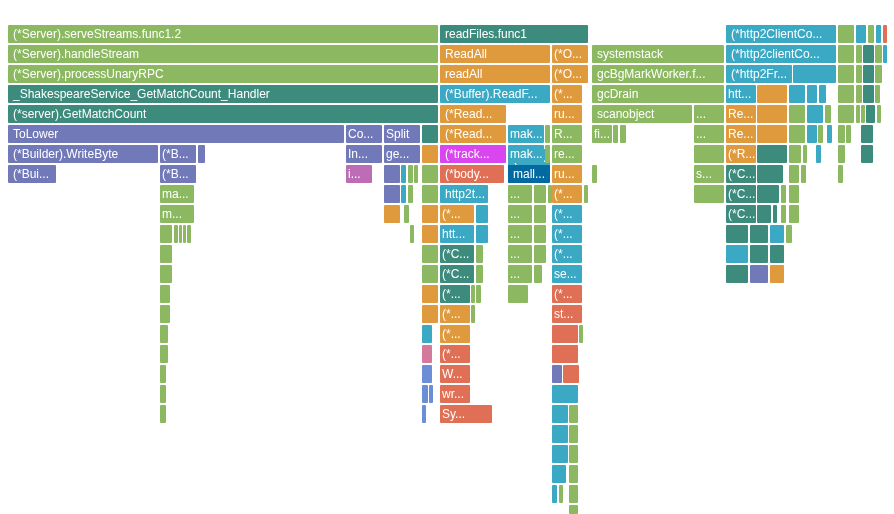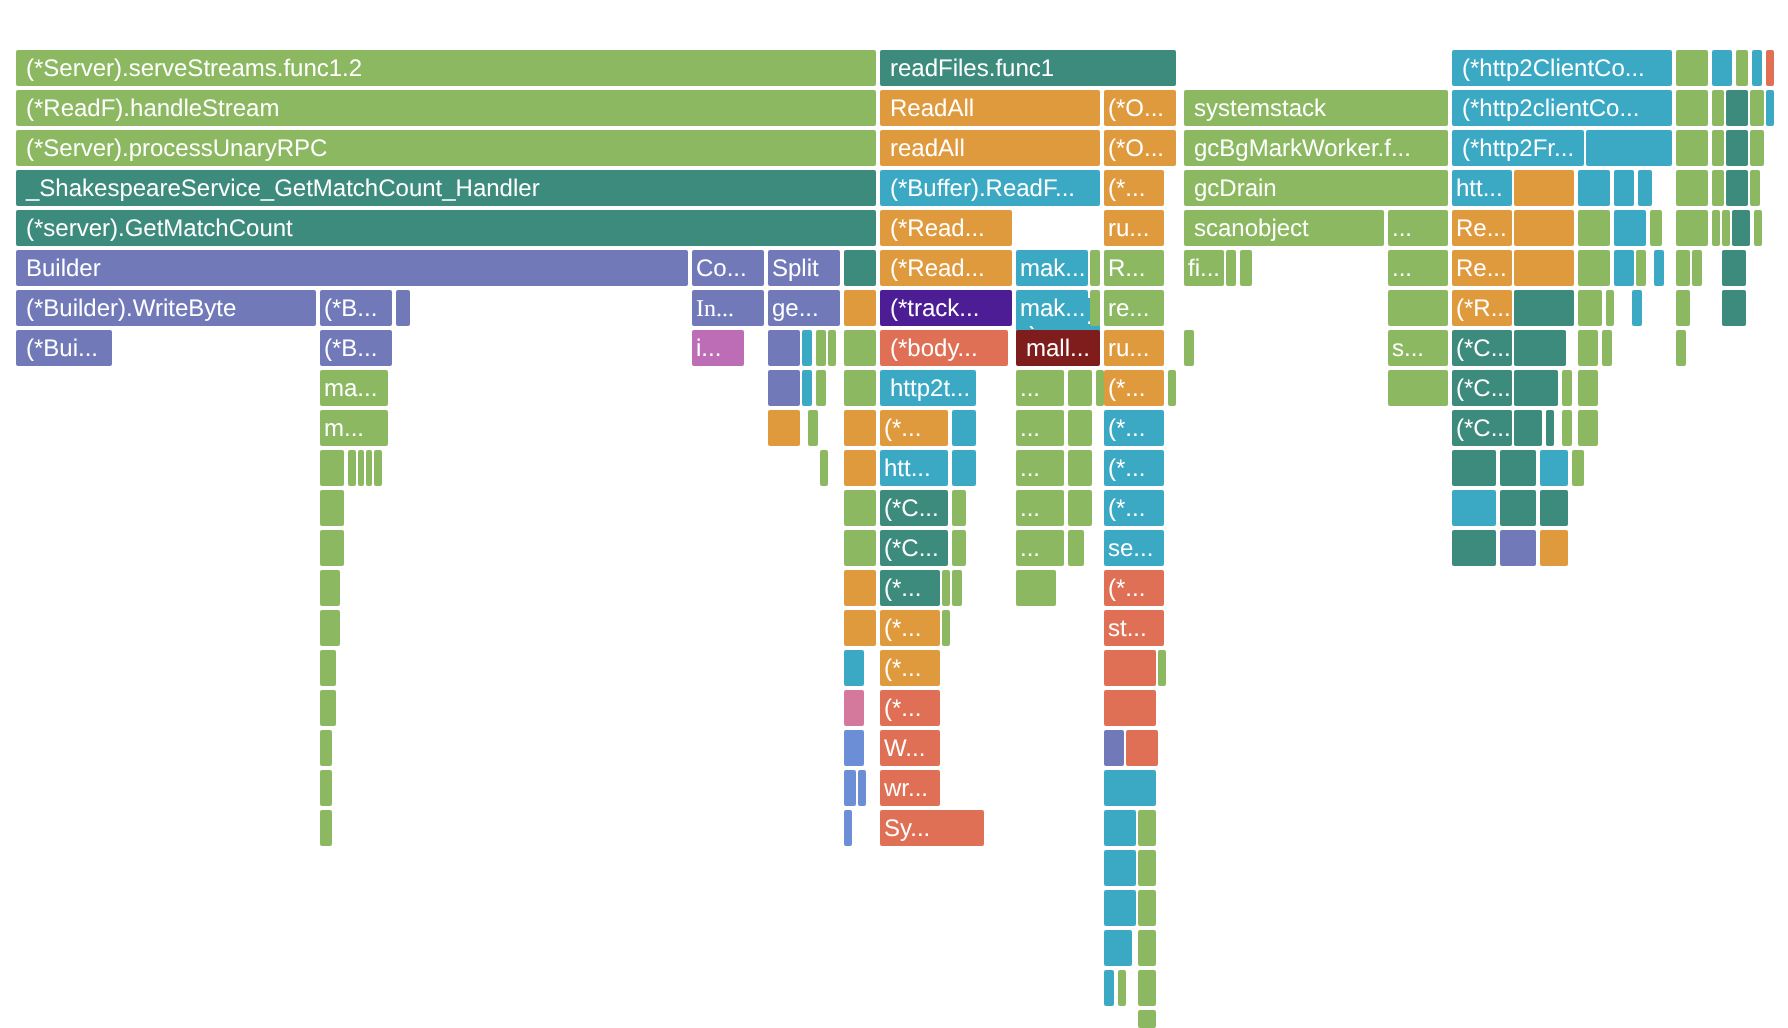--- a/index.html
+++ b/index.html
@@ -45,21 +45,21 @@
 <div id="app">
   <div id="flame">
       <div class="frame" style="left: 8px; top: 25px; width: 430px; height: 18px; background: rgb(140, 184, 97);">(*Server).serveStreams.func1.2</div>
       <div class="frame" style="left: 440px; top: 25px; width: 148px; height: 18px; background: rgb(61, 139, 125);">readFiles.func1</div>
       <div class="frame" style="left: 726px; top: 25px; width: 110px; height: 18px; background: rgb(59, 169, 196);">(*http2ClientCo...</div>
       <div class="frame tiny notext" style="left: 838px; top: 25px; width: 16px; height: 18px; background: rgb(140, 184, 97);"></div>
       <div class="frame tiny notext" style="left: 856px; top: 25px; width: 10px; height: 18px; background: rgb(59, 169, 196);"></div>
       <div class="frame tiny notext" style="left: 868px; top: 25px; width: 6px; height: 18px; background: rgb(140, 184, 97);"></div>
       <div class="frame tiny notext" style="left: 876px; top: 25px; width: 5px; height: 18px; background: rgb(59, 169, 196);"></div>
       <div class="frame tiny notext" style="left: 883px; top: 25px; width: 4px; height: 18px; background: rgb(224, 112, 85);"></div>
-      <div class="frame" style="left: 8px; top: 45px; width: 430px; height: 18px; background: rgb(140, 184, 97);">(*ReadF).handleStream</div>
+      <div class="frame" style="left: 8px; top: 45px; width: 430px; height: 18px; background: rgb(140, 184, 97);">(*Server).handleStream</div>
       <div class="frame" style="left: 440px; top: 45px; width: 110px; height: 18px; background: rgb(224, 154, 62);">ReadAll</div>
       <div class="frame tiny" style="left: 552px; top: 45px; width: 36px; height: 18px; background: rgb(224, 154, 62);">(*O...</div>
       <div class="frame" style="left: 592px; top: 45px; width: 132px; height: 18px; background: rgb(140, 184, 97);">systemstack</div>
       <div class="frame" style="left: 726px; top: 45px; width: 110px; height: 18px; background: rgb(59, 169, 196);">(*http2clientCo...</div>
       <div class="frame tiny notext" style="left: 838px; top: 45px; width: 16px; height: 18px; background: rgb(140, 184, 97);"></div>
       <div class="frame tiny notext" style="left: 856px; top: 45px; width: 6px; height: 18px; background: rgb(140, 184, 97);"></div>
       <div class="frame tiny notext" style="left: 863px; top: 45px; width: 11px; height: 18px; background: rgb(61, 139, 125);"></div>
       <div class="frame tiny notext" style="left: 875px; top: 45px; width: 7px; height: 18px; background: rgb(140, 184, 97);"></div>
       <div class="frame tiny notext" style="left: 883px; top: 45px; width: 4px; height: 18px; background: rgb(59, 169, 196);"></div>
       <div class="frame" style="left: 8px; top: 65px; width: 430px; height: 18px; background: rgb(140, 184, 97);">(*Server).processUnaryRPC</div>
@@ -94,21 +94,21 @@
       <div class="frame tiny" style="left: 726px; top: 105px; width: 30px; height: 18px; background: rgb(224, 154, 62);">Re...</div>
       <div class="frame tiny notext" style="left: 757px; top: 105px; width: 30px; height: 18px; background: rgb(224, 154, 62);"></div>
       <div class="frame tiny notext" style="left: 789px; top: 105px; width: 16px; height: 18px; background: rgb(140, 184, 97);"></div>
       <div class="frame tiny notext" style="left: 807px; top: 105px; width: 16px; height: 18px; background: rgb(59, 169, 196);"></div>
       <div class="frame tiny notext" style="left: 825px; top: 105px; width: 6px; height: 18px; background: rgb(140, 184, 97);"></div>
       <div class="frame tiny notext" style="left: 838px; top: 105px; width: 16px; height: 18px; background: rgb(140, 184, 97);"></div>
       <div class="frame tiny notext" style="left: 856px; top: 105px; width: 4px; height: 18px; background: rgb(140, 184, 97);"></div>
       <div class="frame tiny notext" style="left: 861px; top: 105px; width: 4px; height: 18px; background: rgb(140, 184, 97);"></div>
       <div class="frame tiny notext" style="left: 866px; top: 105px; width: 9px; height: 18px; background: rgb(61, 139, 125);"></div>
       <div class="frame tiny notext" style="left: 877px; top: 105px; width: 4px; height: 18px; background: rgb(140, 184, 97);"></div>
-      <div class="frame" style="left: 8px; top: 125px; width: 336px; height: 18px; background: rgb(113, 121, 184);">Builder</div>
+      <div class="frame" style="left: 8px; top: 125px; width: 336px; height: 18px; background: rgb(113, 121, 184);">ToLower</div>
       <div class="frame tiny" style="left: 346px; top: 125px; width: 36px; height: 18px; background: rgb(113, 121, 184);">Co...</div>
       <div class="frame tiny" style="left: 384px; top: 125px; width: 36px; height: 18px; background: rgb(113, 121, 184);">Split</div>
       <div class="frame tiny notext" style="left: 422px; top: 125px; width: 16px; height: 18px; background: rgb(61, 139, 125);"></div>
       <div class="frame" style="left: 440px; top: 125px; width: 66px; height: 18px; background: rgb(224, 154, 62);">(*Read...</div>
       <div class="frame tiny" style="left: 508px; top: 125px; width: 36px; height: 18px; background: rgb(59, 169, 196);">mak...</div>
       <div class="frame tiny notext" style="left: 545px; top: 125px; width: 5px; height: 18px; background: rgb(140, 184, 97);"></div>
       <div class="frame tiny" style="left: 552px; top: 125px; width: 30px; height: 18px; background: rgb(140, 184, 97);">R...</div>
       <div class="frame tiny" style="left: 592px; top: 125px; width: 20px; height: 18px; background: rgb(140, 184, 97);">fi...</div>
       <div class="frame tiny notext" style="left: 613px; top: 125px; width: 5px; height: 18px; background: rgb(140, 184, 97);"></div>
       <div class="frame tiny notext" style="left: 620px; top: 125px; width: 6px; height: 18px; background: rgb(140, 184, 97);"></div>
@@ -118,45 +118,45 @@
       <div class="frame tiny notext" style="left: 789px; top: 125px; width: 16px; height: 18px; background: rgb(140, 184, 97);"></div>
       <div class="frame tiny notext" style="left: 807px; top: 125px; width: 10px; height: 18px; background: rgb(59, 169, 196);"></div>
       <div class="frame tiny notext" style="left: 818px; top: 125px; width: 5px; height: 18px; background: rgb(140, 184, 97);"></div>
       <div class="frame tiny notext" style="left: 827px; top: 125px; width: 5px; height: 18px; background: rgb(59, 169, 196);"></div>
       <div class="frame tiny notext" style="left: 838px; top: 125px; width: 7px; height: 18px; background: rgb(140, 184, 97);"></div>
       <div class="frame tiny notext" style="left: 846px; top: 125px; width: 5px; height: 18px; background: rgb(140, 184, 97);"></div>
       <div class="frame tiny notext" style="left: 861px; top: 125px; width: 12px; height: 18px; background: rgb(61, 139, 125);"></div>
       <div class="frame" style="left: 8px; top: 145px; width: 150px; height: 18px; background: rgb(113, 121, 184);">(*Builder).WriteByte</div>
       <div class="frame tiny" style="left: 160px; top: 145px; width: 36px; height: 18px; background: rgb(113, 121, 184);">(*B...</div>
       <div class="frame tiny notext" style="left: 198px; top: 145px; width: 7px; height: 18px; background: rgb(113, 121, 184);"></div>
-      <div class="frame tiny" style="left: 346px; top: 145px; width: 36px; height: 18px; background: rgb(113, 121, 184); font-family: Liberation Serif, serif;">In...</div>
+      <div class="frame tiny" style="left: 346px; top: 145px; width: 36px; height: 18px; background: rgb(113, 121, 184);">In...</div>
       <div class="frame tiny" style="left: 384px; top: 145px; width: 36px; height: 18px; background: rgb(113, 121, 184);">ge...</div>
       <div class="frame tiny notext" style="left: 422px; top: 145px; width: 16px; height: 18px; background: rgb(224, 154, 62);"></div>
-      <div class="frame" style="left: 440px; top: 145px; width: 66px; height: 18px; background: #4c1d95;">(*track...</div>
+      <div class="frame" style="left: 440px; top: 145px; width: 66px; height: 18px; background: #d946ef;">(*track...</div>
       <div class="frame tiny" style="left: 508px; top: 145px; width: 36px; height: 18px; background: rgb(59, 169, 196);">mak...</div>
       <div class="frame tiny notext" style="left: 545px; top: 145px; width: 5px; height: 18px; background: rgb(140, 184, 97);"></div>
       <div class="frame tiny" style="left: 552px; top: 145px; width: 30px; height: 18px; background: rgb(140, 184, 97);">re...</div>
       <div class="frame tiny notext" style="left: 694px; top: 145px; width: 30px; height: 18px; background: rgb(140, 184, 97);"></div>
       <div class="frame tiny" style="left: 726px; top: 145px; width: 30px; height: 18px; background: rgb(224, 154, 62);">(*R...</div>
       <div class="frame tiny notext" style="left: 757px; top: 145px; width: 30px; height: 18px; background: rgb(61, 139, 125);"></div>
       <div class="frame tiny notext" style="left: 789px; top: 145px; width: 12px; height: 18px; background: rgb(140, 184, 97);"></div>
       <div class="frame tiny notext" style="left: 803px; top: 145px; width: 4px; height: 18px; background: rgb(140, 184, 97);"></div>
       <div class="frame tiny notext" style="left: 816px; top: 145px; width: 5px; height: 18px; background: rgb(59, 169, 196);"></div>
       <div class="frame tiny notext" style="left: 838px; top: 145px; width: 7px; height: 18px; background: rgb(140, 184, 97);"></div>
       <div class="frame tiny notext" style="left: 861px; top: 145px; width: 12px; height: 18px; background: rgb(61, 139, 125);"></div>
       <div class="frame" style="left: 8px; top: 165px; width: 48px; height: 18px; background: rgb(113, 121, 184);">(*Bui...</div>
       <div class="frame tiny" style="left: 160px; top: 165px; width: 36px; height: 18px; background: rgb(113, 121, 184);">(*B...</div>
       <div class="frame tiny" style="left: 346px; top: 165px; width: 26px; height: 18px; background: rgb(189, 109, 181);">i...</div>
       <div class="frame tiny notext" style="left: 384px; top: 165px; width: 16px; height: 18px; background: rgb(113, 121, 184);"></div>
       <div class="frame tiny notext" style="left: 401px; top: 165px; width: 5px; height: 18px; background: rgb(59, 169, 196);"></div>
       <div class="frame tiny notext" style="left: 408px; top: 165px; width: 5px; height: 18px; background: rgb(140, 184, 97);"></div>
       <div class="frame tiny notext" style="left: 414px; top: 165px; width: 4px; height: 18px; background: rgb(140, 184, 97);"></div>
       <div class="frame tiny notext" style="left: 422px; top: 165px; width: 16px; height: 18px; background: rgb(140, 184, 97);"></div>
       <div class="frame" style="left: 440px; top: 165px; width: 64px; height: 18px; background: rgb(224, 112, 85);">(*body...</div>
-      <div class="frame" style="left: 508px; top: 165px; width: 42px; height: 18px; background: #7f1d1d;">mall...</div>
+      <div class="frame" style="left: 508px; top: 165px; width: 42px; height: 18px; background: #0369a1;">mall...</div>
       <div class="frame tiny" style="left: 552px; top: 165px; width: 30px; height: 18px; background: rgb(224, 154, 62);">ru...</div>
       <div class="frame tiny notext" style="left: 592px; top: 165px; width: 5px; height: 18px; background: rgb(140, 184, 97);"></div>
       <div class="frame tiny" style="left: 694px; top: 165px; width: 30px; height: 18px; background: rgb(140, 184, 97);">s...</div>
       <div class="frame tiny" style="left: 726px; top: 165px; width: 30px; height: 18px; background: rgb(61, 139, 125);">(*C...</div>
       <div class="frame tiny notext" style="left: 757px; top: 165px; width: 26px; height: 18px; background: rgb(61, 139, 125);"></div>
       <div class="frame tiny notext" style="left: 789px; top: 165px; width: 10px; height: 18px; background: rgb(140, 184, 97);"></div>
       <div class="frame tiny notext" style="left: 801px; top: 165px; width: 5px; height: 18px; background: rgb(140, 184, 97);"></div>
       <div class="frame tiny notext" style="left: 838px; top: 165px; width: 5px; height: 18px; background: rgb(140, 184, 97);"></div>
       <div class="frame tiny" style="left: 160px; top: 185px; width: 34px; height: 18px; background: rgb(140, 184, 97);">ma...</div>
       <div class="frame tiny notext" style="left: 384px; top: 185px; width: 16px; height: 18px; background: rgb(113, 121, 184);"></div>

